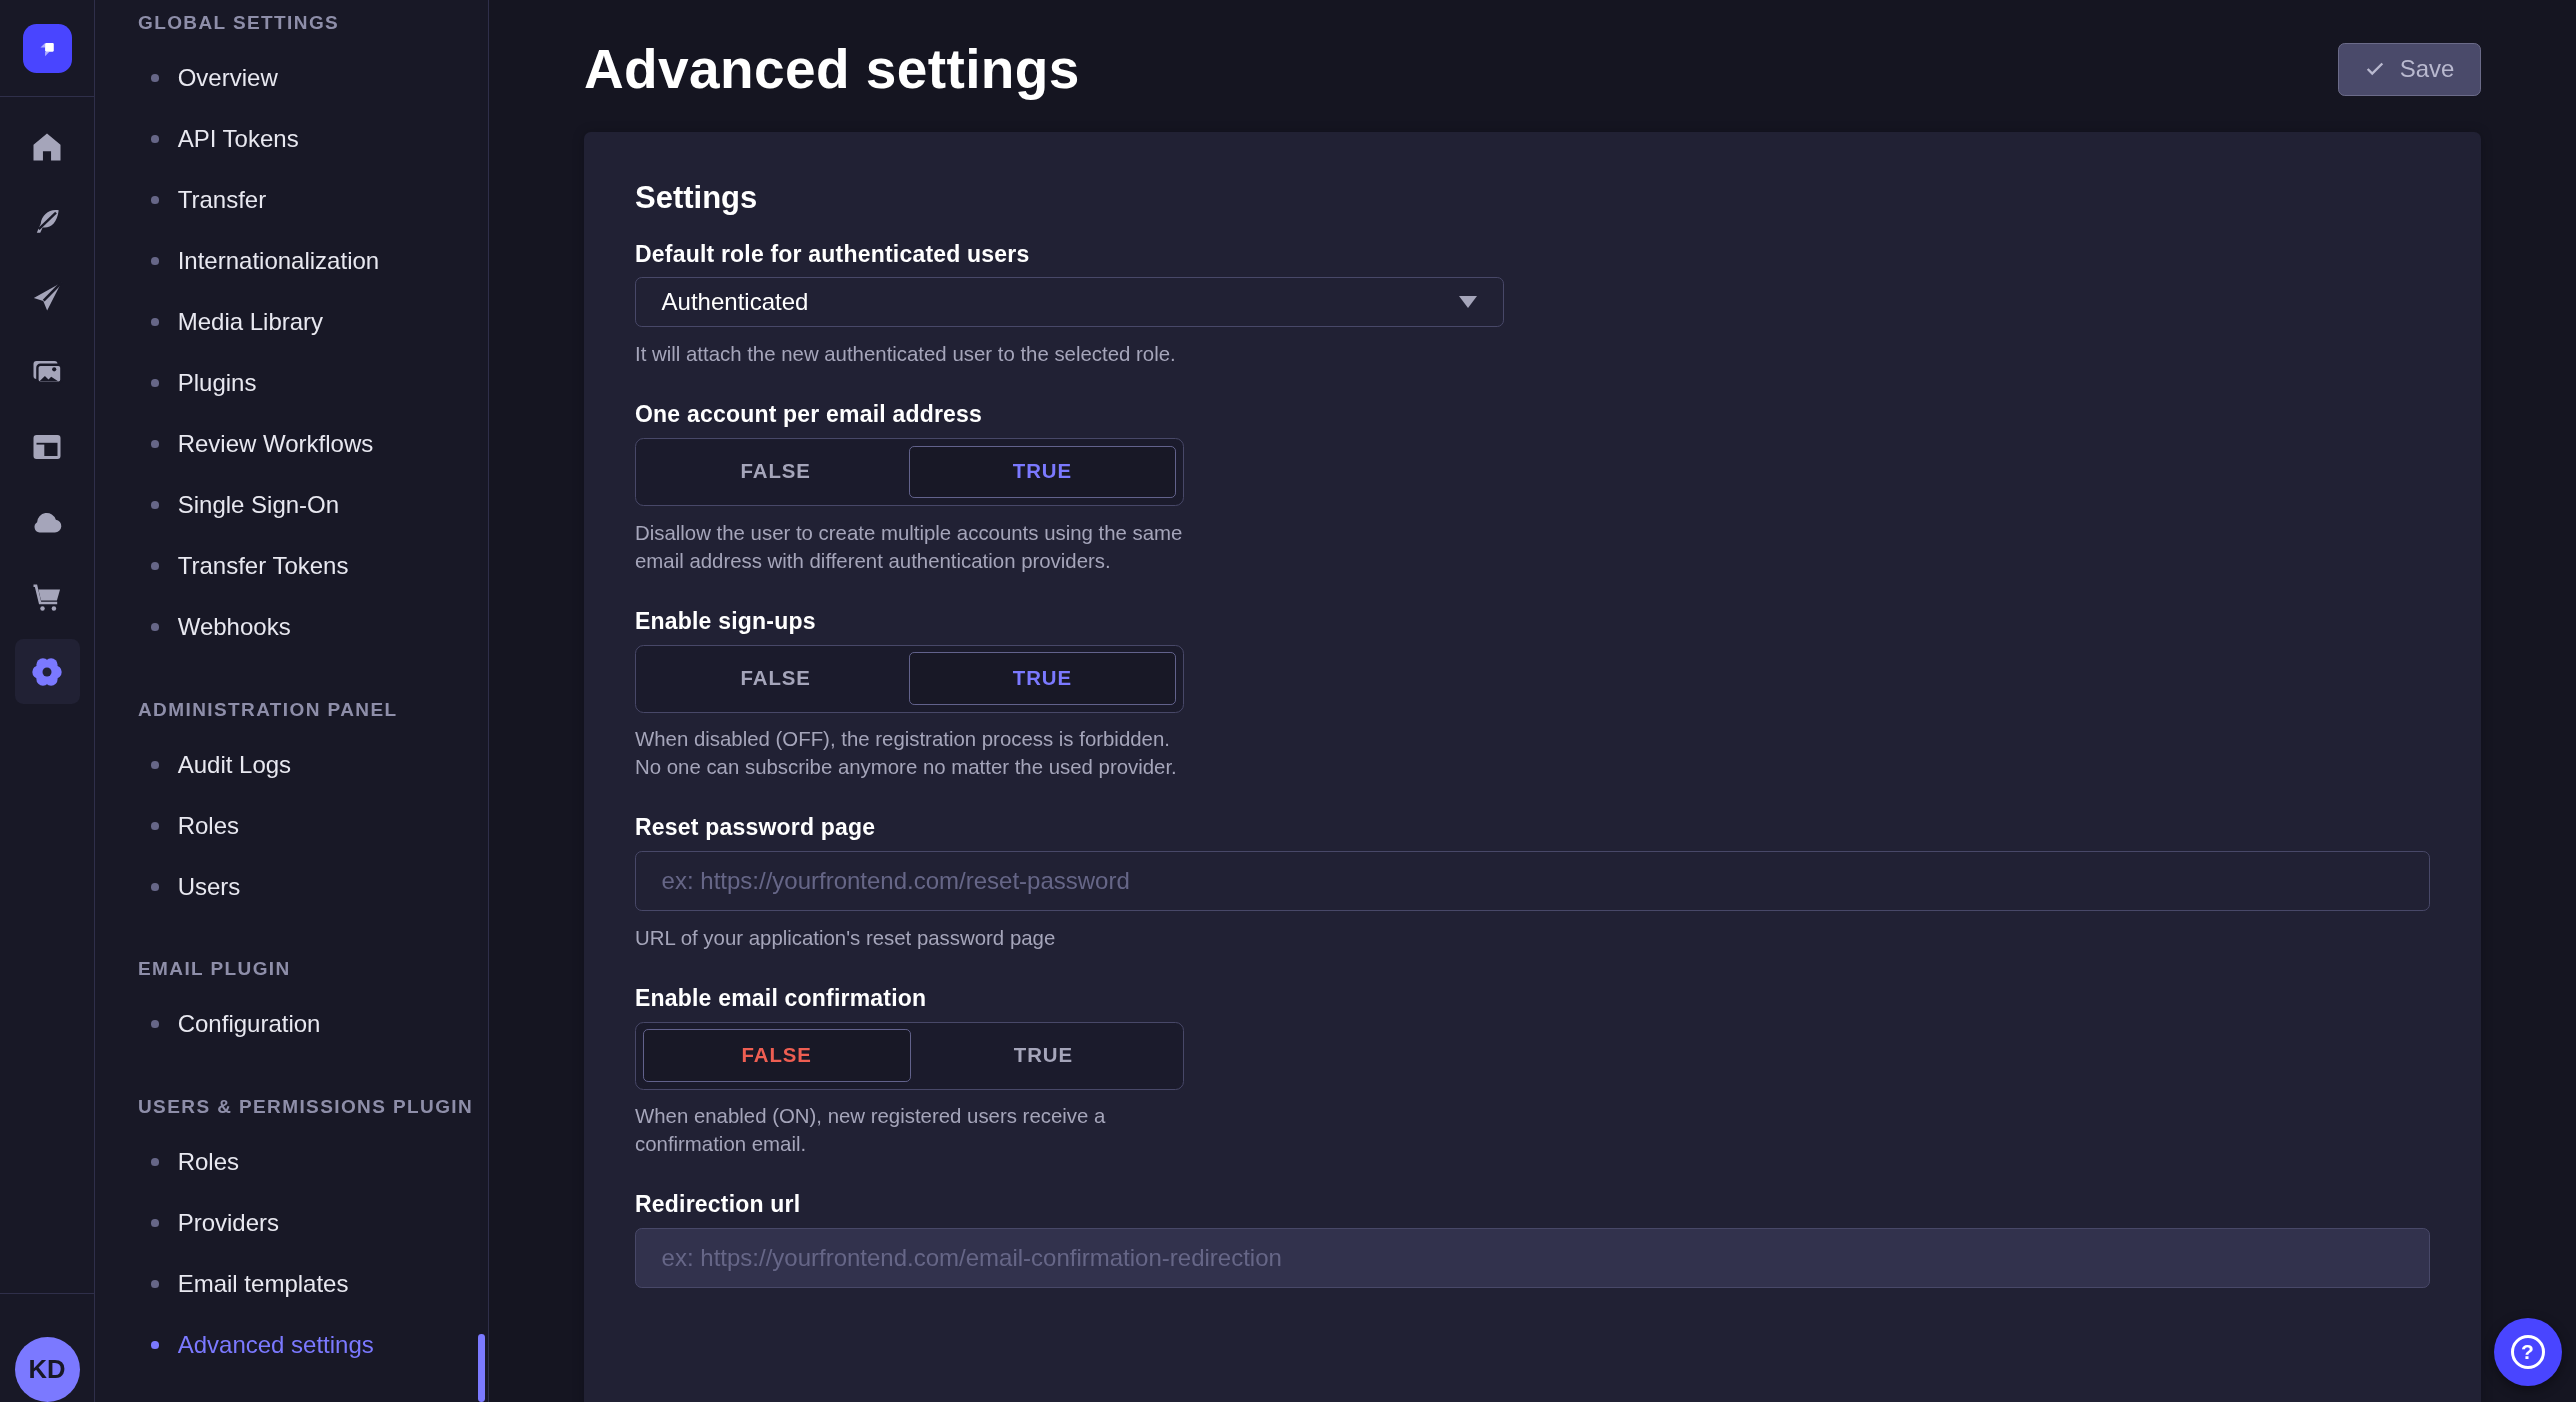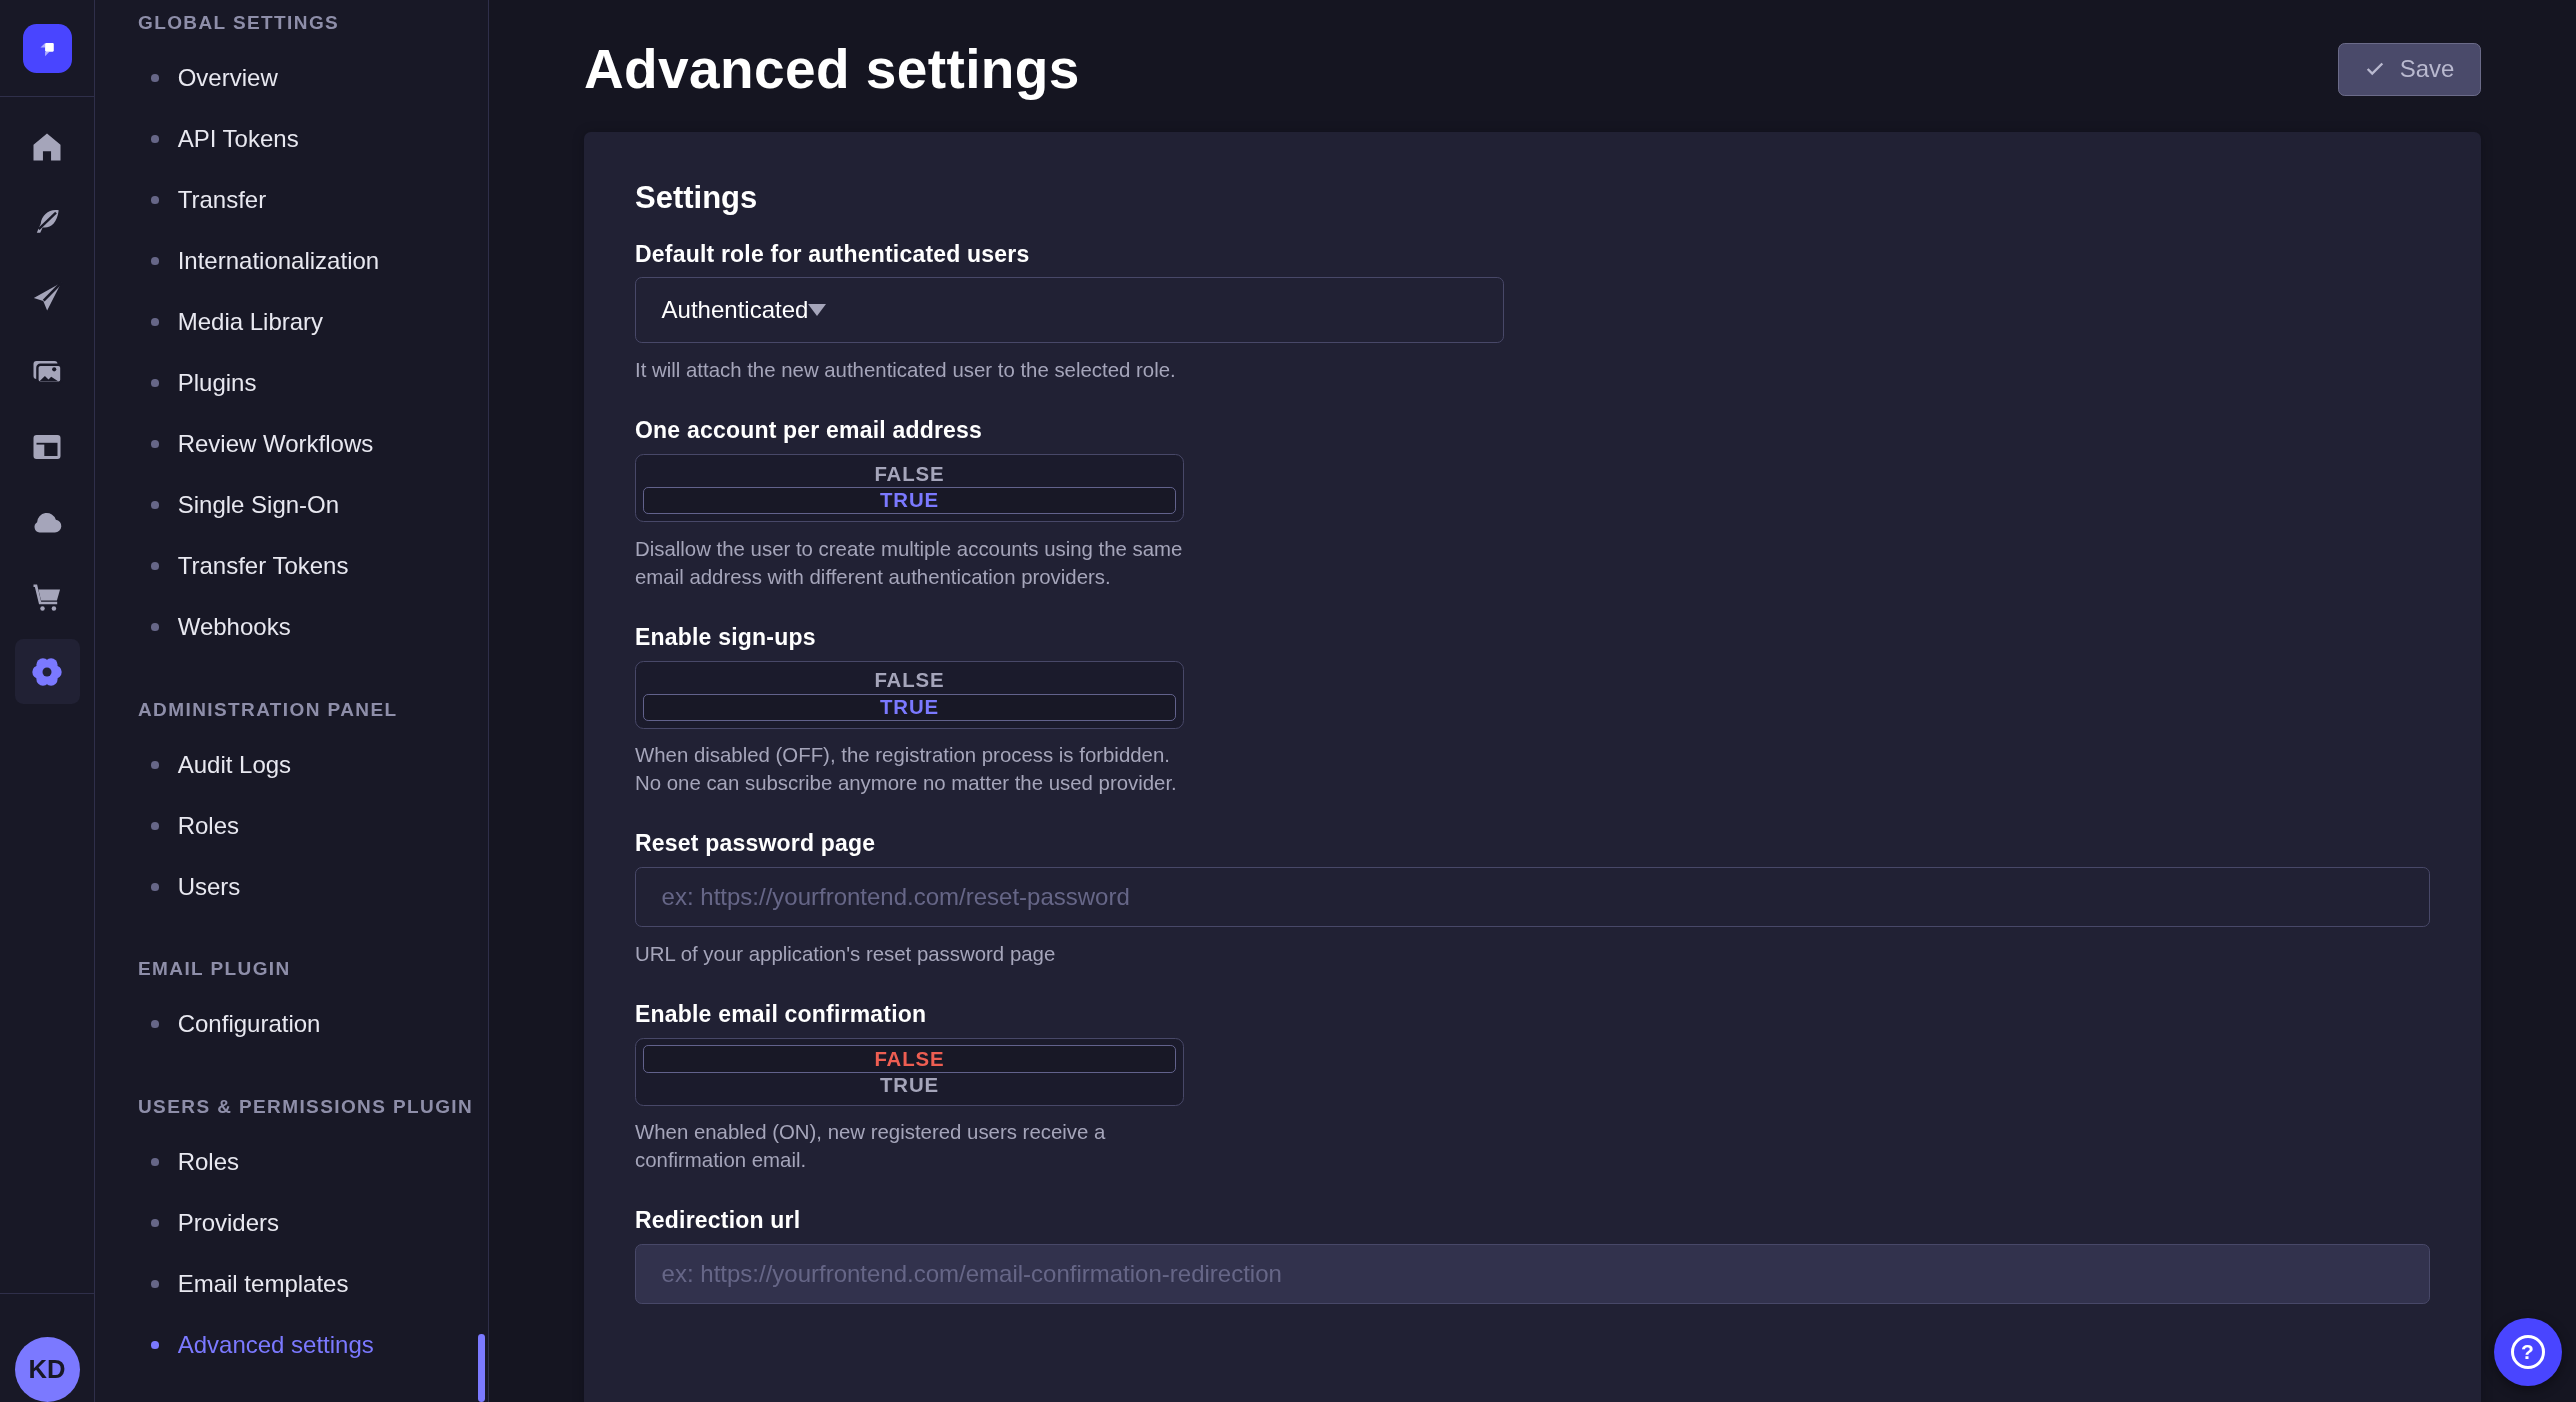--- a/index.html
+++ b/index.html
@@ -48,27 +48,27 @@
     height:1278px;
   }
   .panel-heading { font-size:31px; font-weight:700; color:#ffffff; margin-bottom:25.6px; }
   .field { margin-top:34px; }
   .field.first { margin-top:0; }
   .flabel { font-size:23px; font-weight:700; color:#ffffff; line-height:25.6px; margin-bottom:10.2px; letter-spacing:0.2px; }
   .hint { margin-top:12.8px; font-size:20.4px; line-height:28px; color:#a5a5ba; }
   .hint.w-toggle { width:549px; }
   
   .select-box {
-    width:869px; height:66px; border:1.7px solid #484868; border-radius:6.8px;
-    display:flex; align-items:center; padding:0 25.6px;
+    width:869px; height:50px; border:1.7px solid #484868; border-radius:6.8px;
+    display:flex; align-items:center; justify-content:space-between; padding:0 25.6px;
     font-size:24px; color:#ffffff; cursor:pointer; background:transparent;
   }
   .caret { width:0; height:0; border-left:9.4px solid transparent; border-right:9.4px solid transparent; border-top:12px solid #a5a5ba; }
   
-  .toggle { width:549px; height:68px; border:1.7px solid #484868; border-radius:8.5px; background:#1b1b2c; padding:6.8px; display:flex;flex-direction:column; }
+  .toggle { width:549px; height:68px; border:1.7px solid #484868; border-radius:8.5px; background:#1b1b2c; padding:6.8px; display:flex; }
   .seg { flex:1; border-radius:5.1px; display:flex; align-items:center; justify-content:center; font-size:20.4px; font-weight:700; letter-spacing:0.9px; color:#a5a5ba; cursor:pointer; }
   .seg.sel { background:#181826; border:1.7px solid #62628c; }
   .seg.sel.on { color:#7b79ff; }
   .seg.sel.off-danger { color:#ee5e52; }
   
   .text-input {
     width:100%; height:60px; border:1.7px solid #484868; border-radius:6.8px; background:transparent;
     color:#ffffff; font-size:24px; padding:0 25.6px; outline:none; font-family:"Liberation Sans", sans-serif;
   }
   .text-input::placeholder { color:#666687; }

